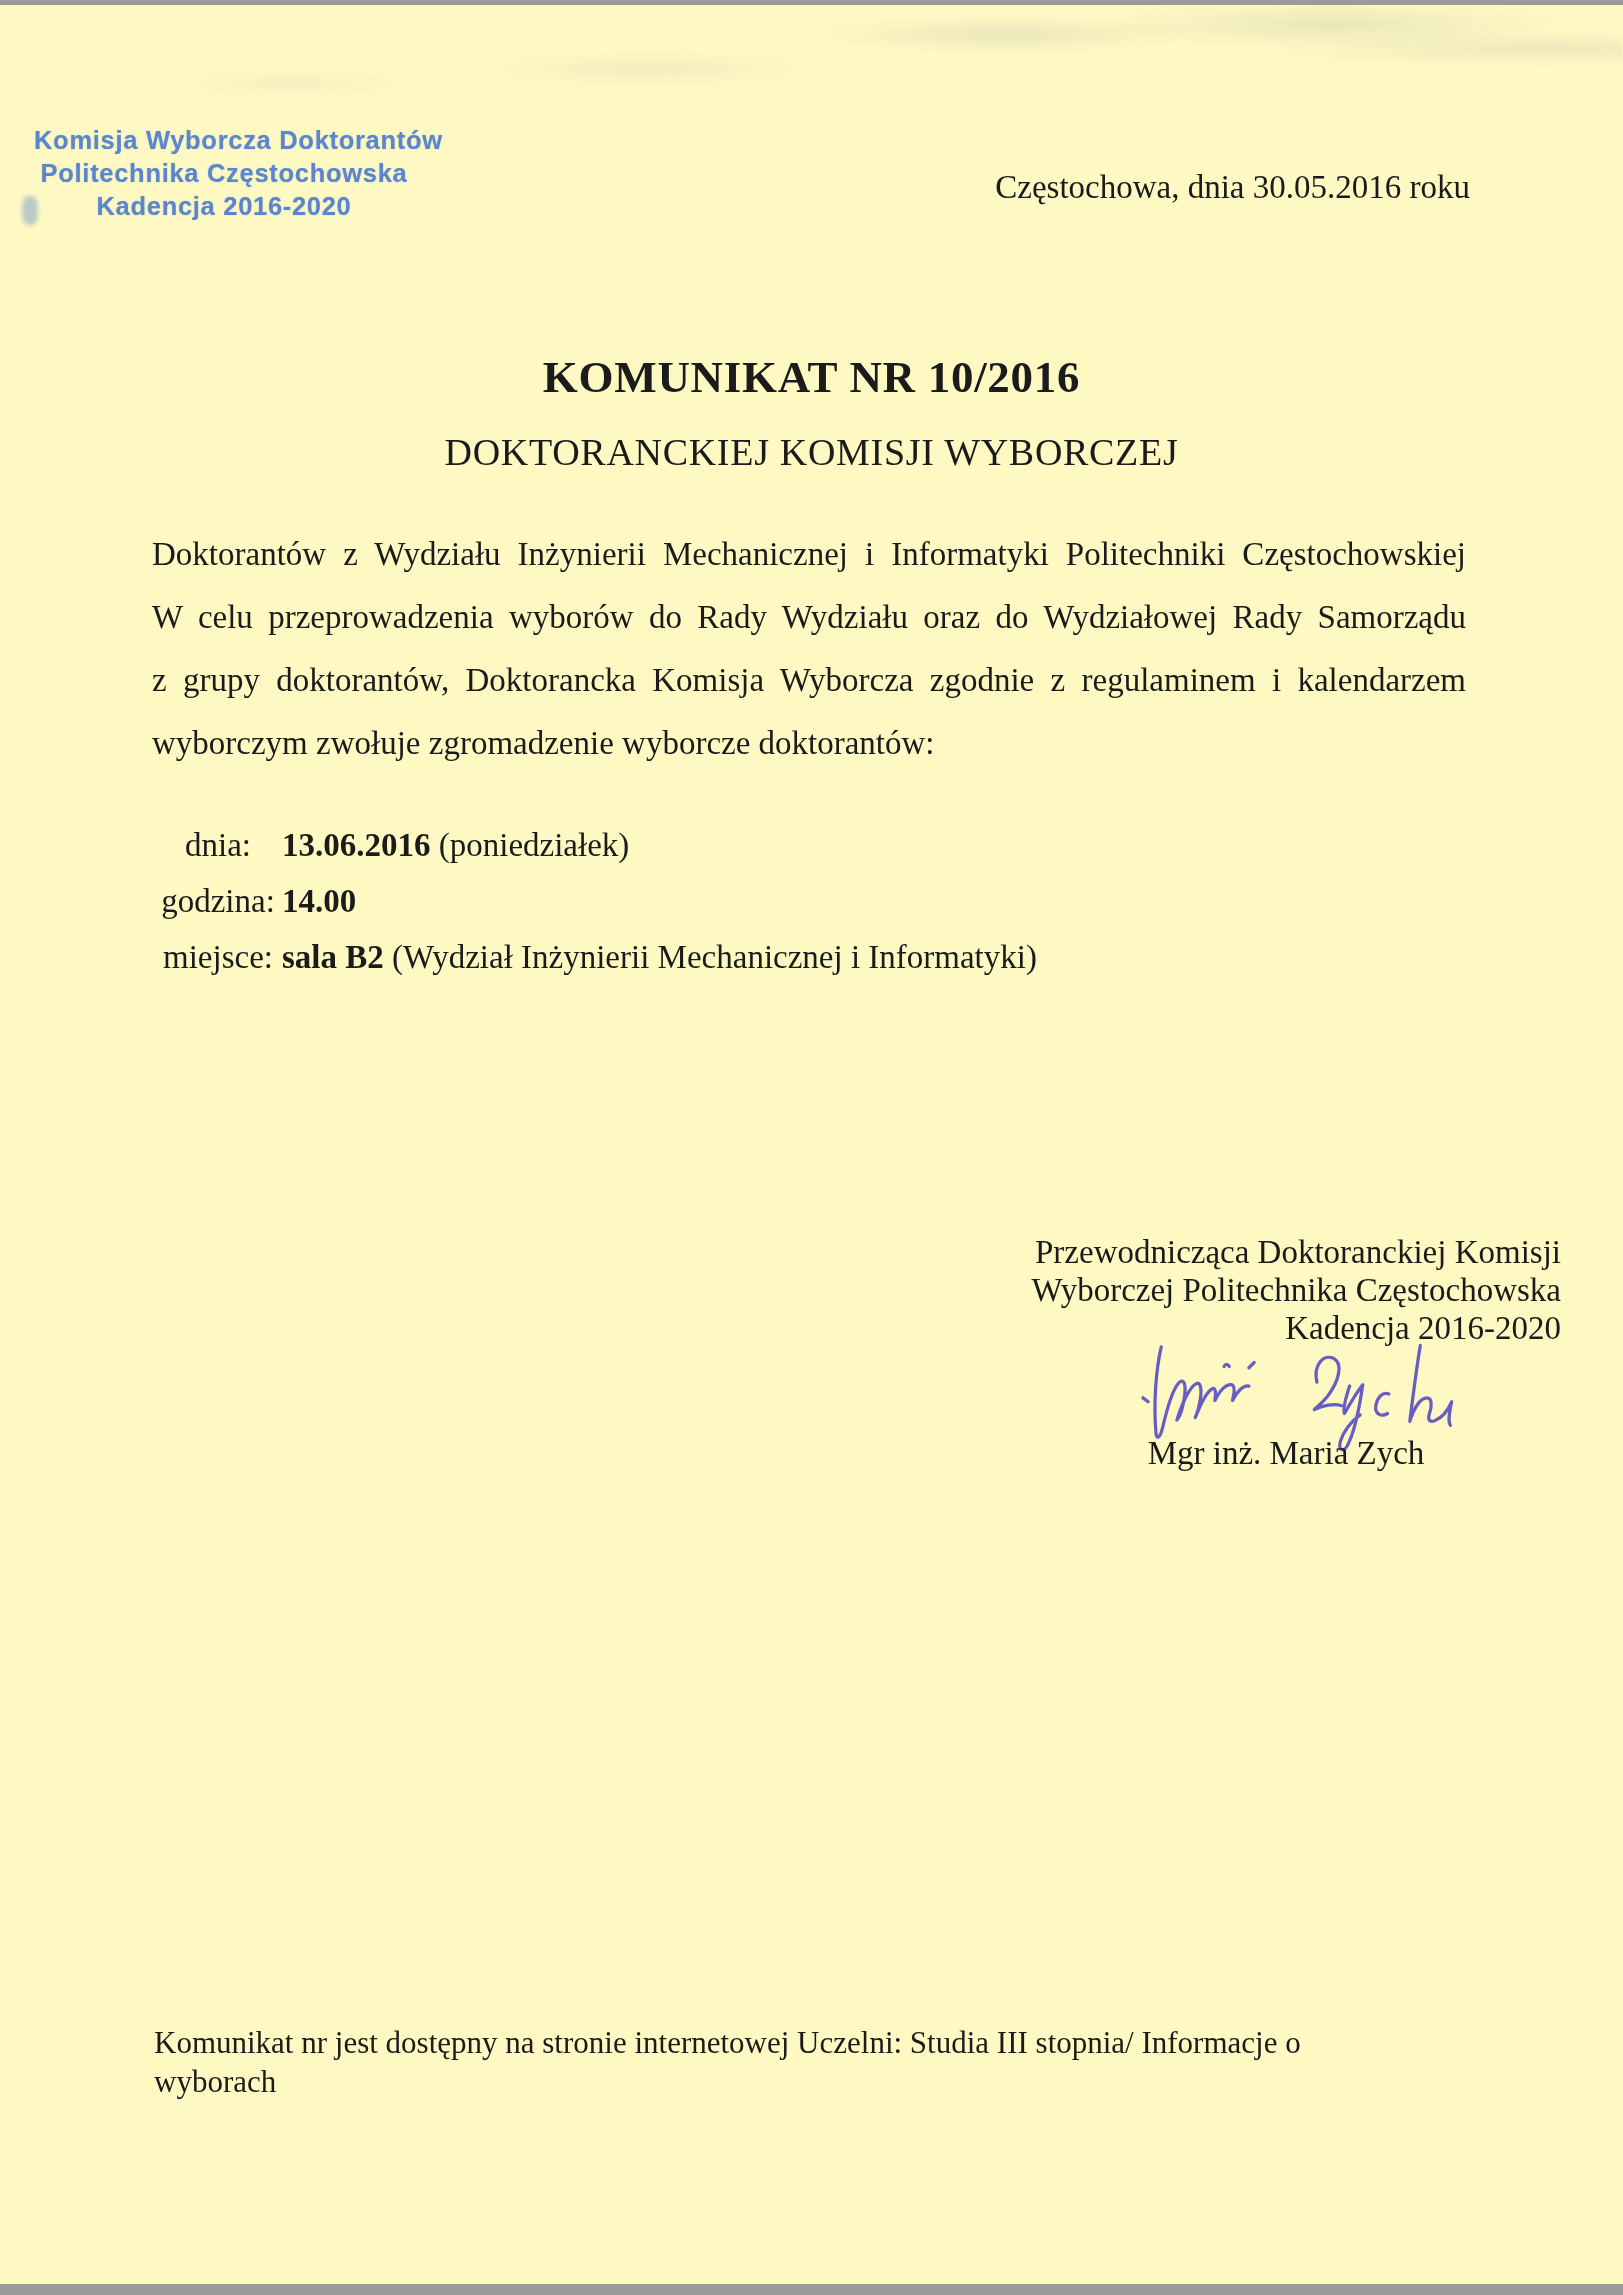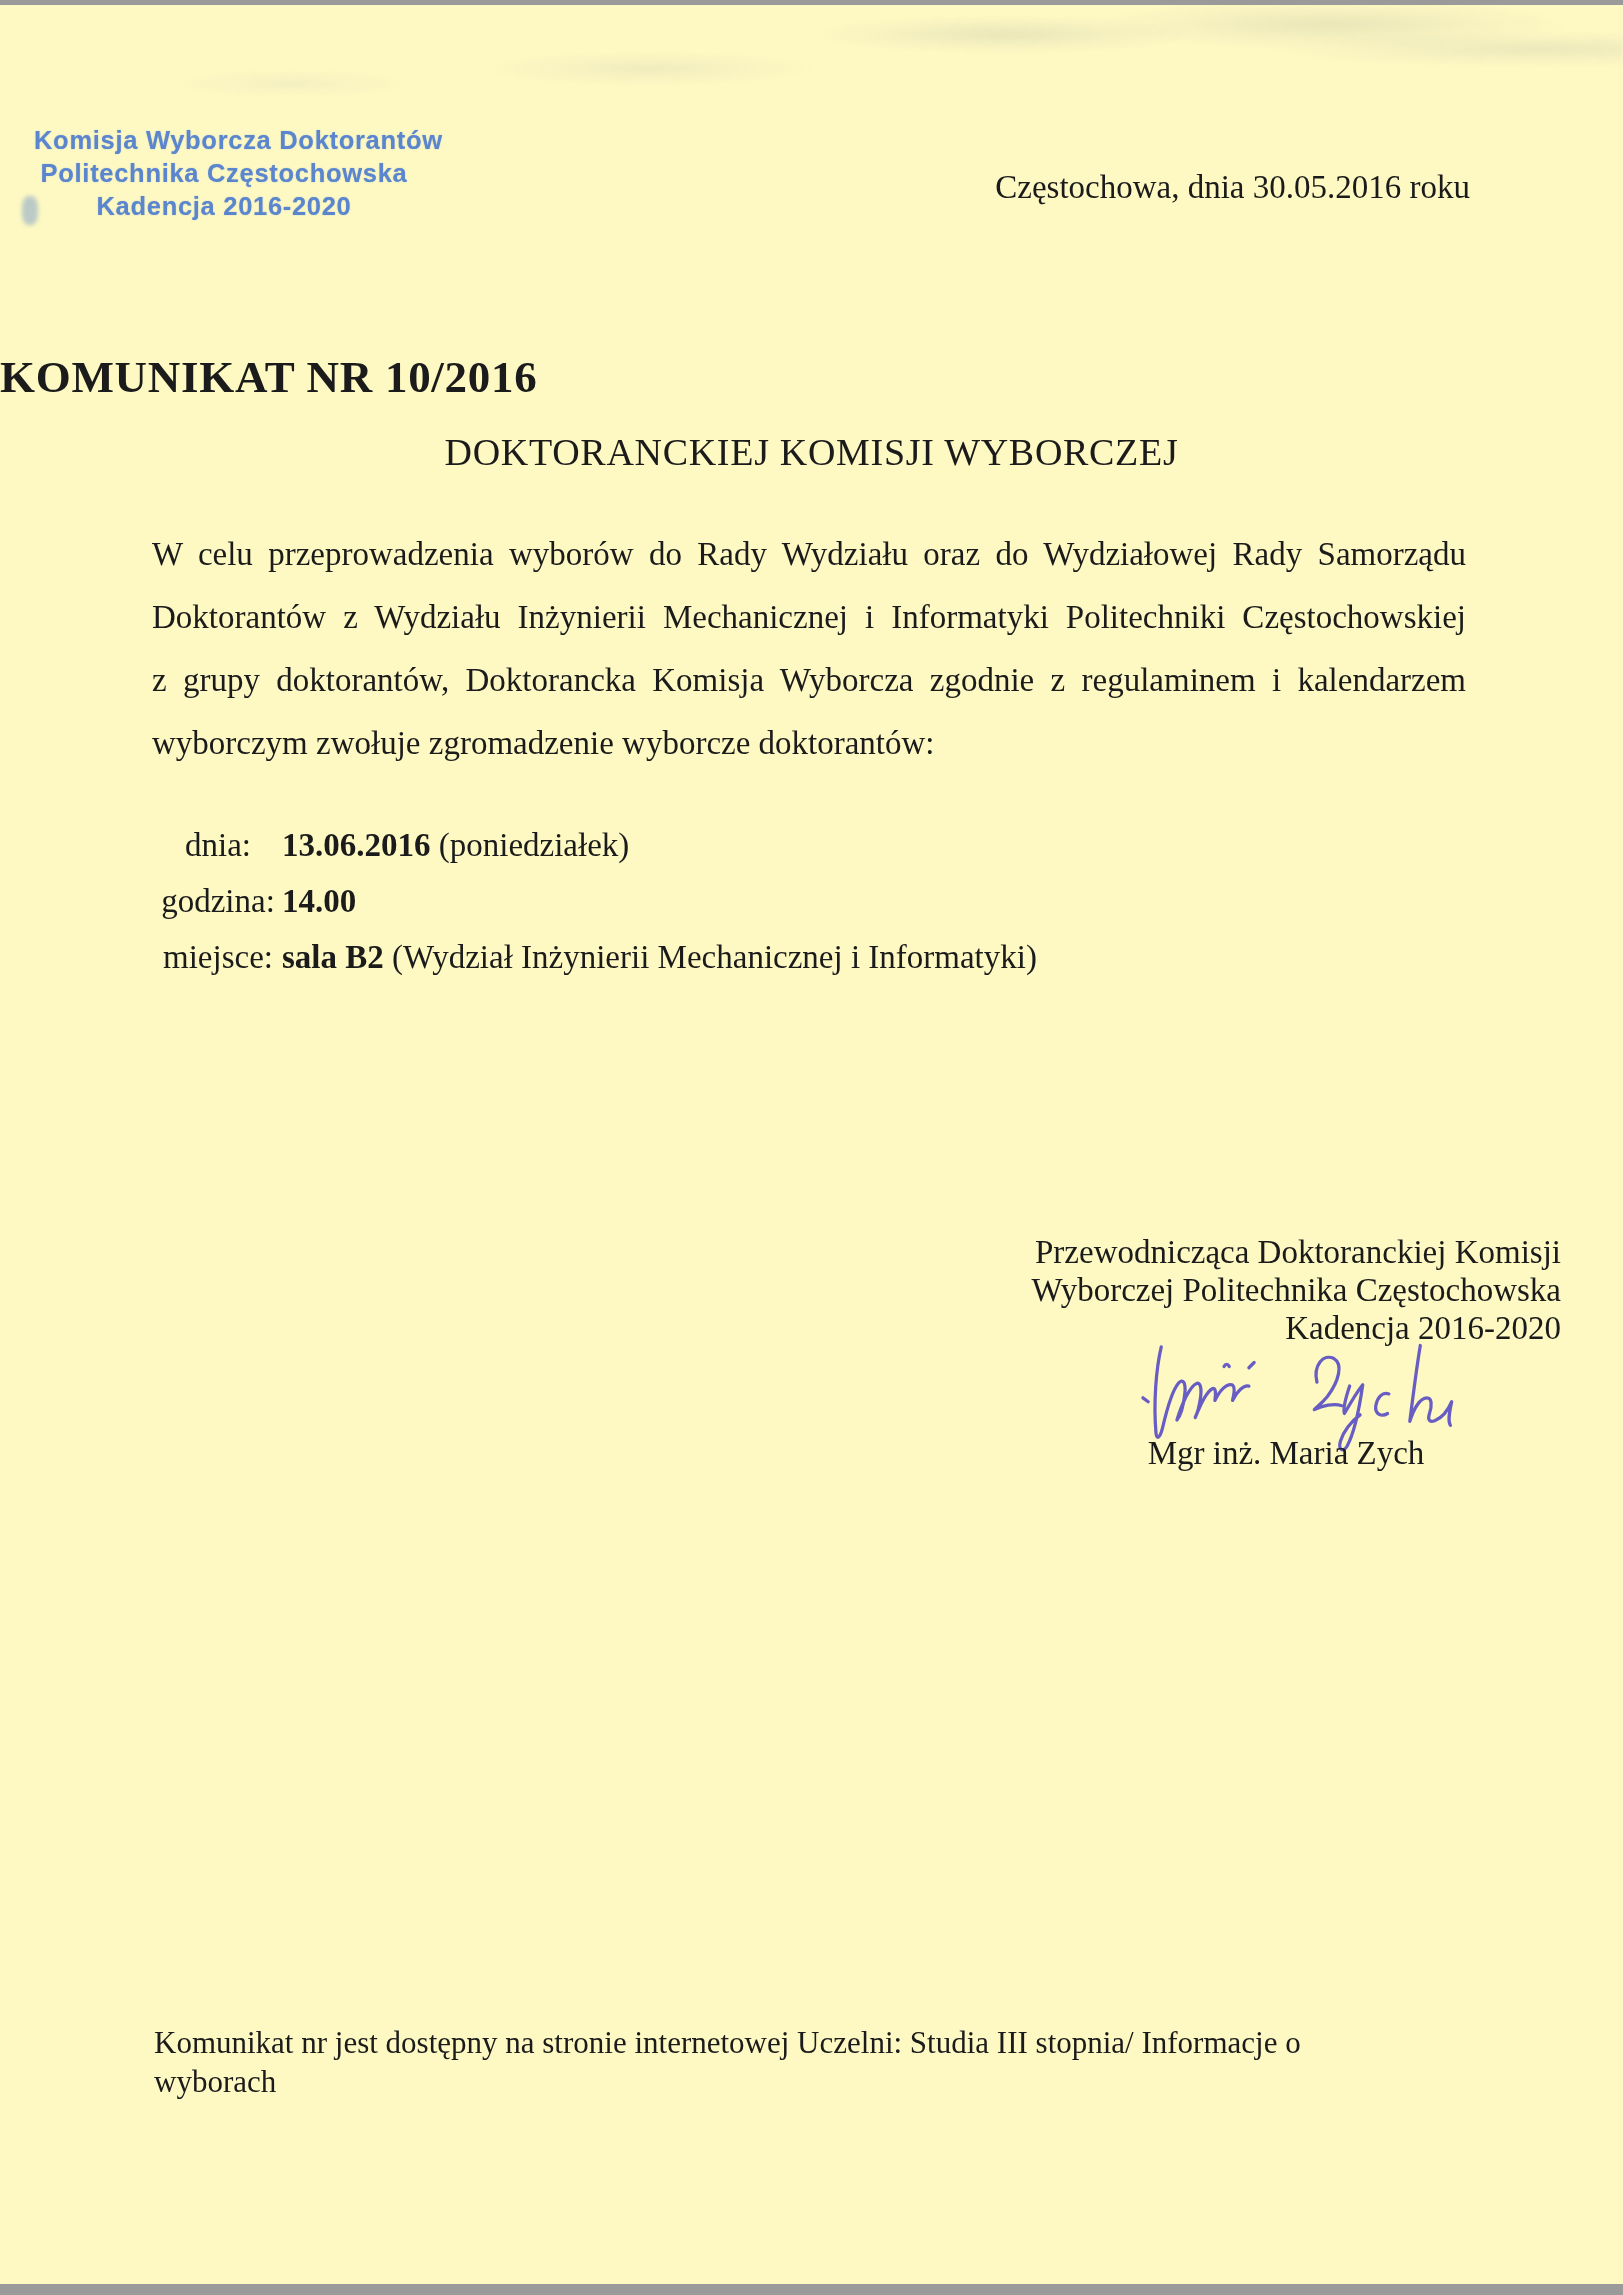--- a/index.html
+++ b/index.html
@@ -36,21 +36,21 @@
   .stamp-smudge{
     position:absolute;left:22px;top:191px;width:15.7px;height:29px;
     background:rgba(80,125,205,.38);filter:blur(2px);border-radius:40%;
   }
   .date-line{
     position:absolute;top:162px;right:153px;
     font-size:33px;line-height:41px;white-space:nowrap;
   }
   .doc-title{
     position:absolute;left:0;top:346px;width:1623px;
-    font-size:45px;line-height:52px;font-weight:bold;
+    text-align:center;font-size:45px;line-height:52px;font-weight:bold;
     letter-spacing:0.7px;white-space:nowrap;
   }
   .doc-subtitle{
     position:absolute;left:0;top:424px;width:1623px;
     text-align:center;font-size:38px;line-height:46px;
     letter-spacing:0.7px;white-space:nowrap;
   }
   .body-par{
     position:absolute;left:152px;top:518px;width:1314px;
     font-size:33px;line-height:63px;
@@ -102,22 +102,22 @@
     <div>Kadencja 2016-2020</div>
   </div>
   <div class="stamp-smudge"></div>
 
   <div class="date-line">Częstochowa, dnia 30.05.2016 roku</div>
 
   <div class="doc-title">KOMUNIKAT NR 10/2016</div>
   <div class="doc-subtitle">DOKTORANCKIEJ KOMISJI WYBORCZEJ</div>
 
   <div class="body-par">
+    <div class="jline">Doktorantów z Wydziału Inżynierii Mechanicznej i Informatyki Politechniki Częstochowskiej</div>
     <div class="jline">W celu przeprowadzenia wyborów do Rady Wydziału oraz do Wydziałowej Rady Samorządu</div>
-    <div class="jline">Doktorantów z Wydziału Inżynierii Mechanicznej i Informatyki Politechniki Częstochowskiej</div>
     <div class="jline">z grupy doktorantów, Doktorancka Komisja Wyborcza zgodnie z regulaminem i kalendarzem</div>
     <div class="lline">wyborczym zwołuje zgromadzenie wyborcze doktorantów:</div>
   </div>
 
   <div class="details">
     <div class="detail-row">
       <span class="detail-label">dnia:</span>
       <span class="detail-value"><b>13.06.2016</b><span> (poniedziałek)</span></span>
     </div>
     <div class="detail-row">

